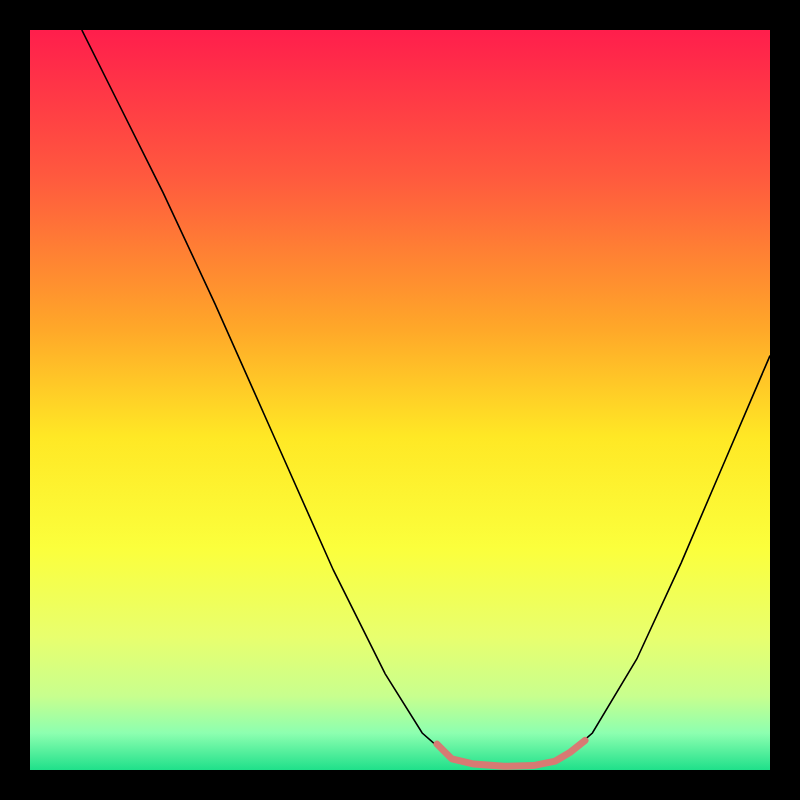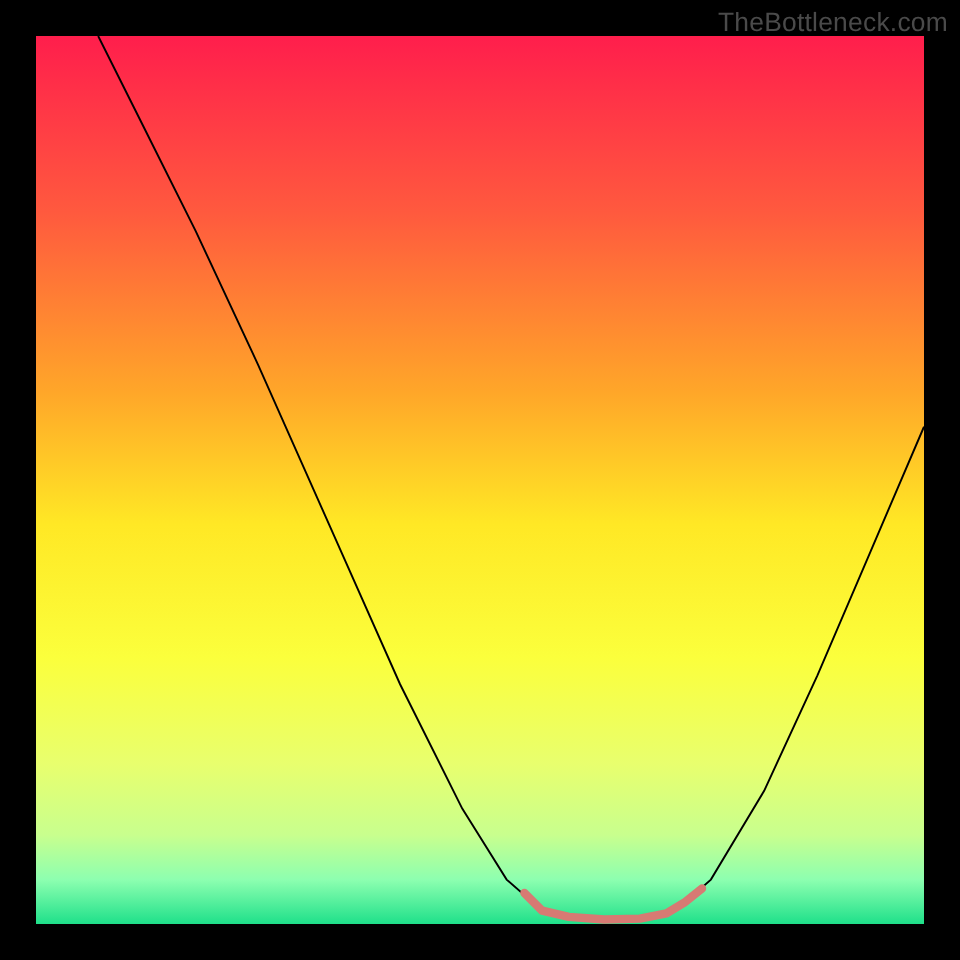--- a/index.html
+++ b/index.html
@@ -38,21 +38,20 @@
   .plot-area svg {
     display: block;
     width: 740px;
     height: 740px;
   }
 </style>
 </head>
 <body>
 
 <div class="frame">
-  <div class="watermark">TheBottleneck.com</div>
   <div class="plot-area">
     <svg viewBox="0 0 740 740">
       <defs>
         <linearGradient id="bg-grad" x1="0" y1="0" x2="0" y2="1">
             <stop offset="0%" stop-color="#ff1e4c"></stop>
             <stop offset="20%" stop-color="#ff5a3e"></stop>
             <stop offset="40%" stop-color="#ffa629"></stop>
             <stop offset="55.00000000000001%" stop-color="#ffe825"></stop>
             <stop offset="70%" stop-color="#fbff3c"></stop>
             <stop offset="82%" stop-color="#e8ff6e"></stop>

